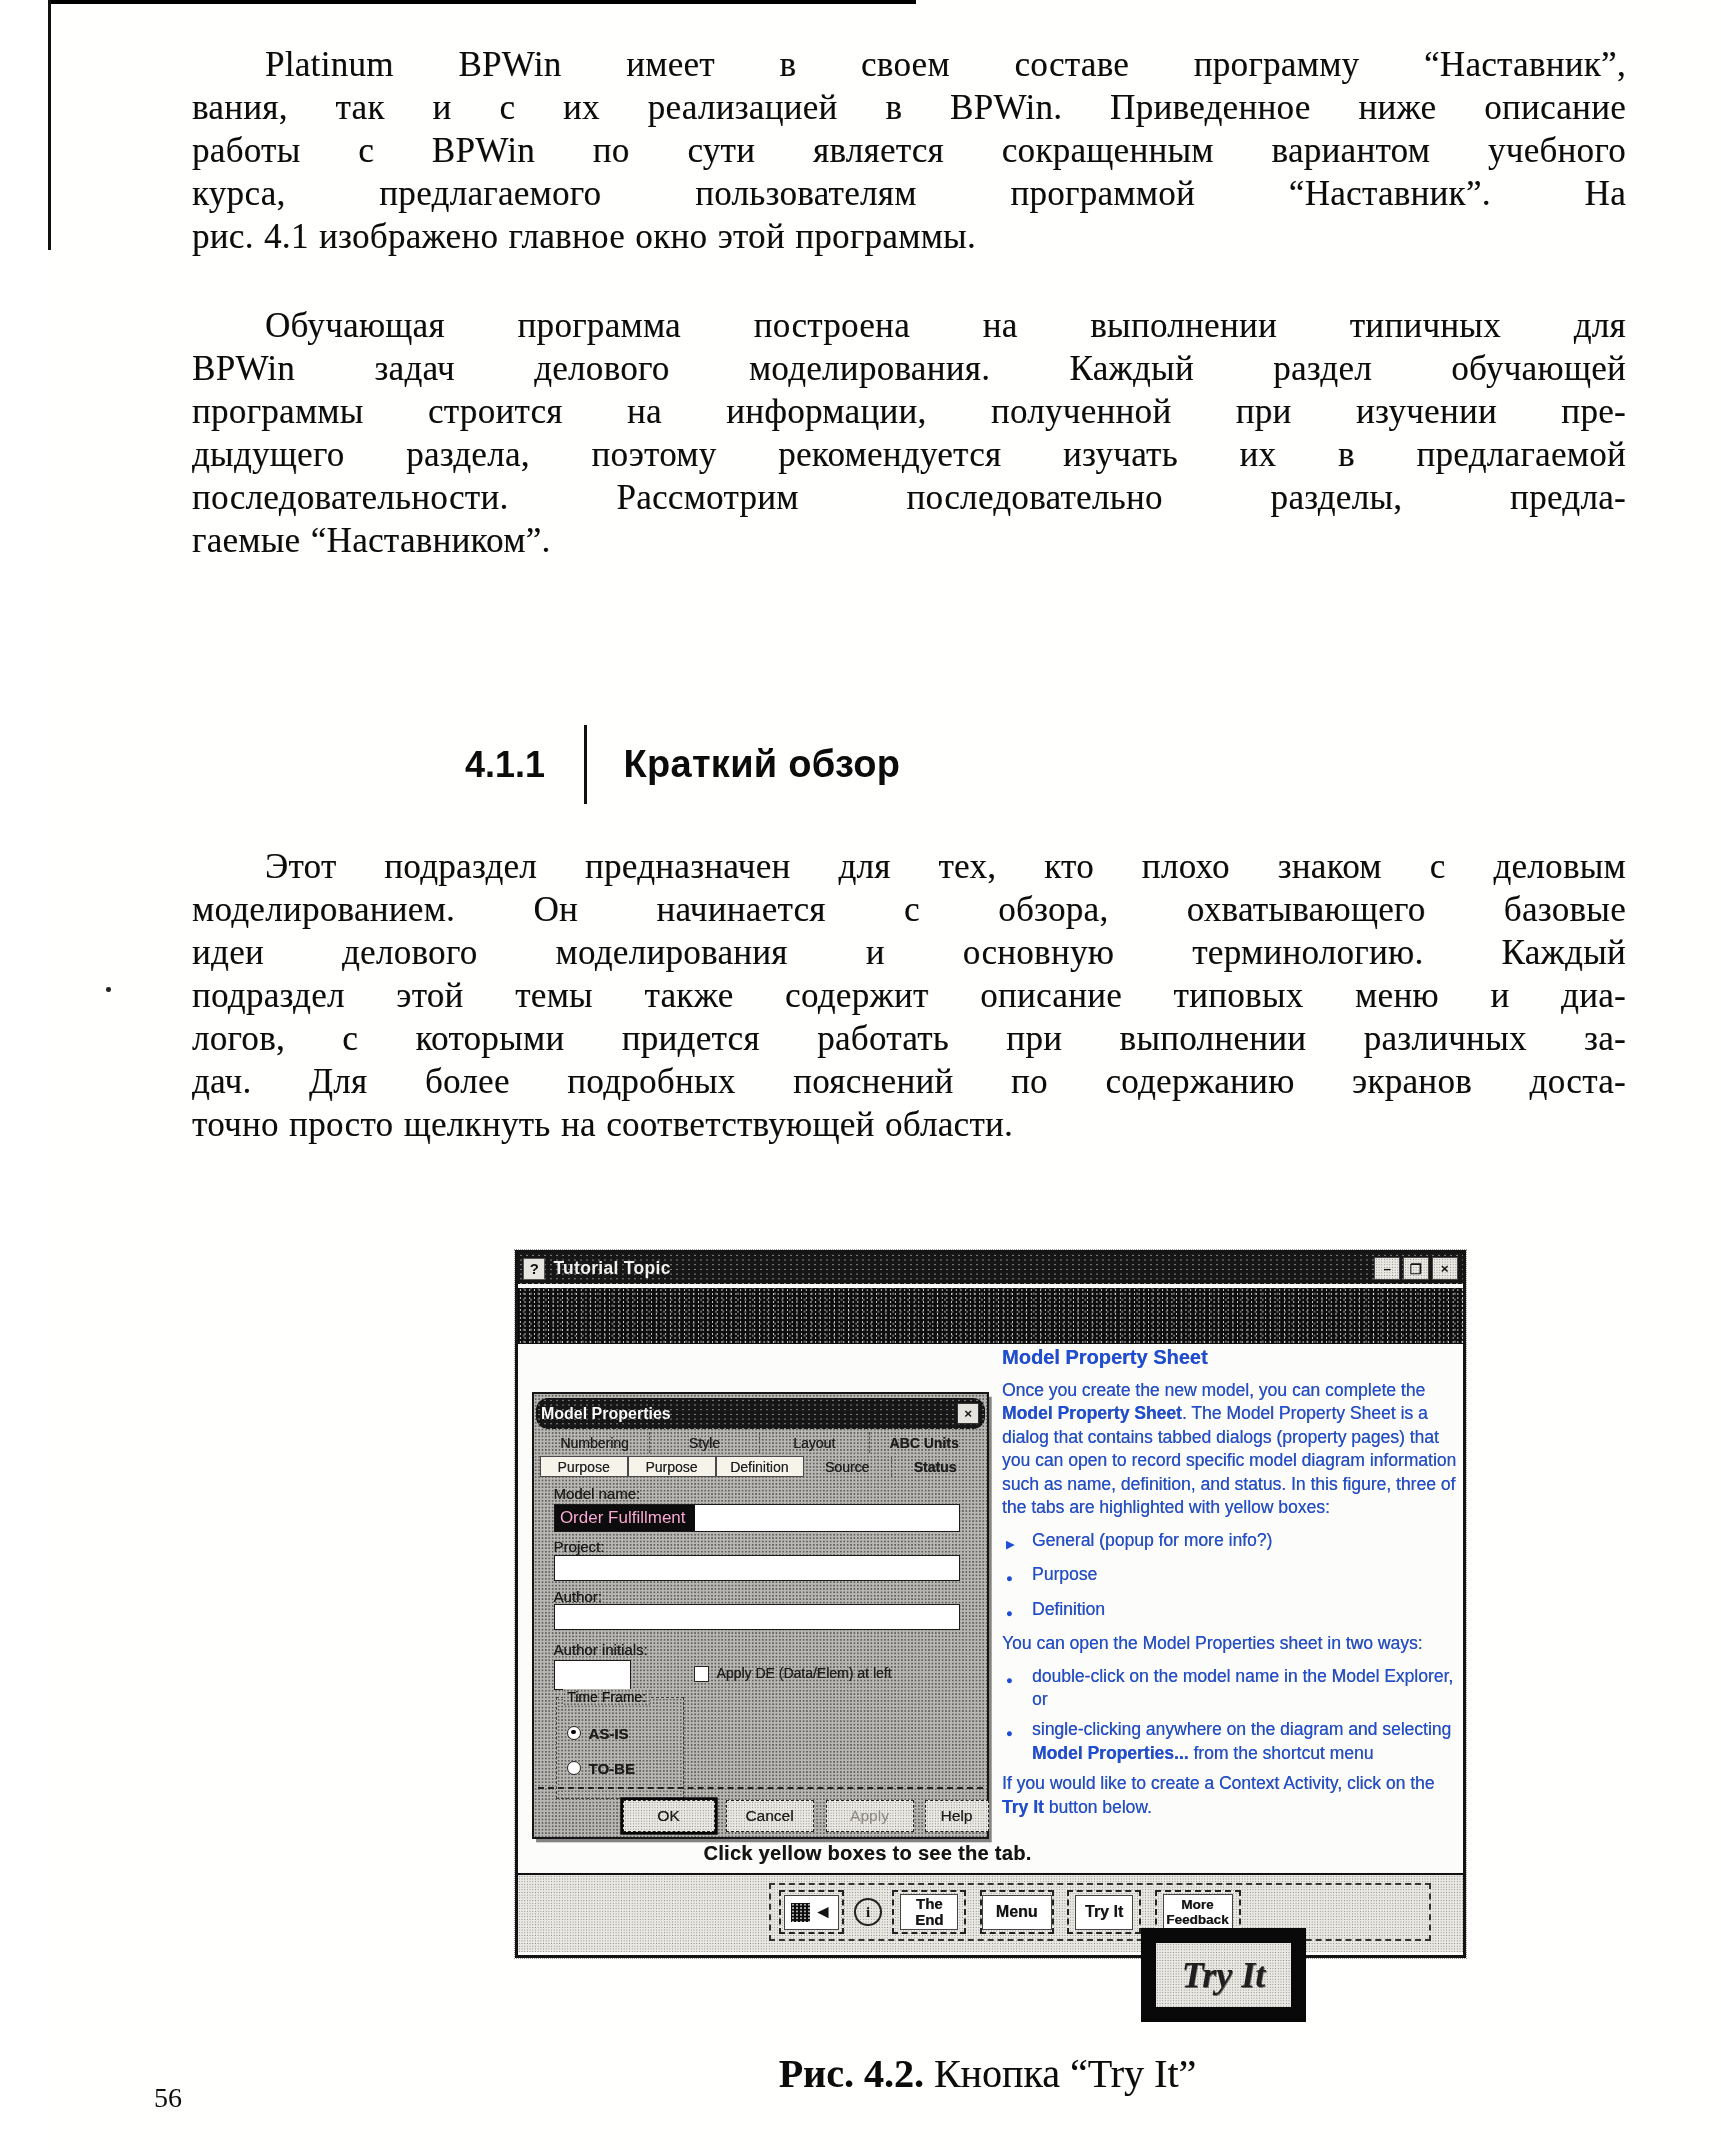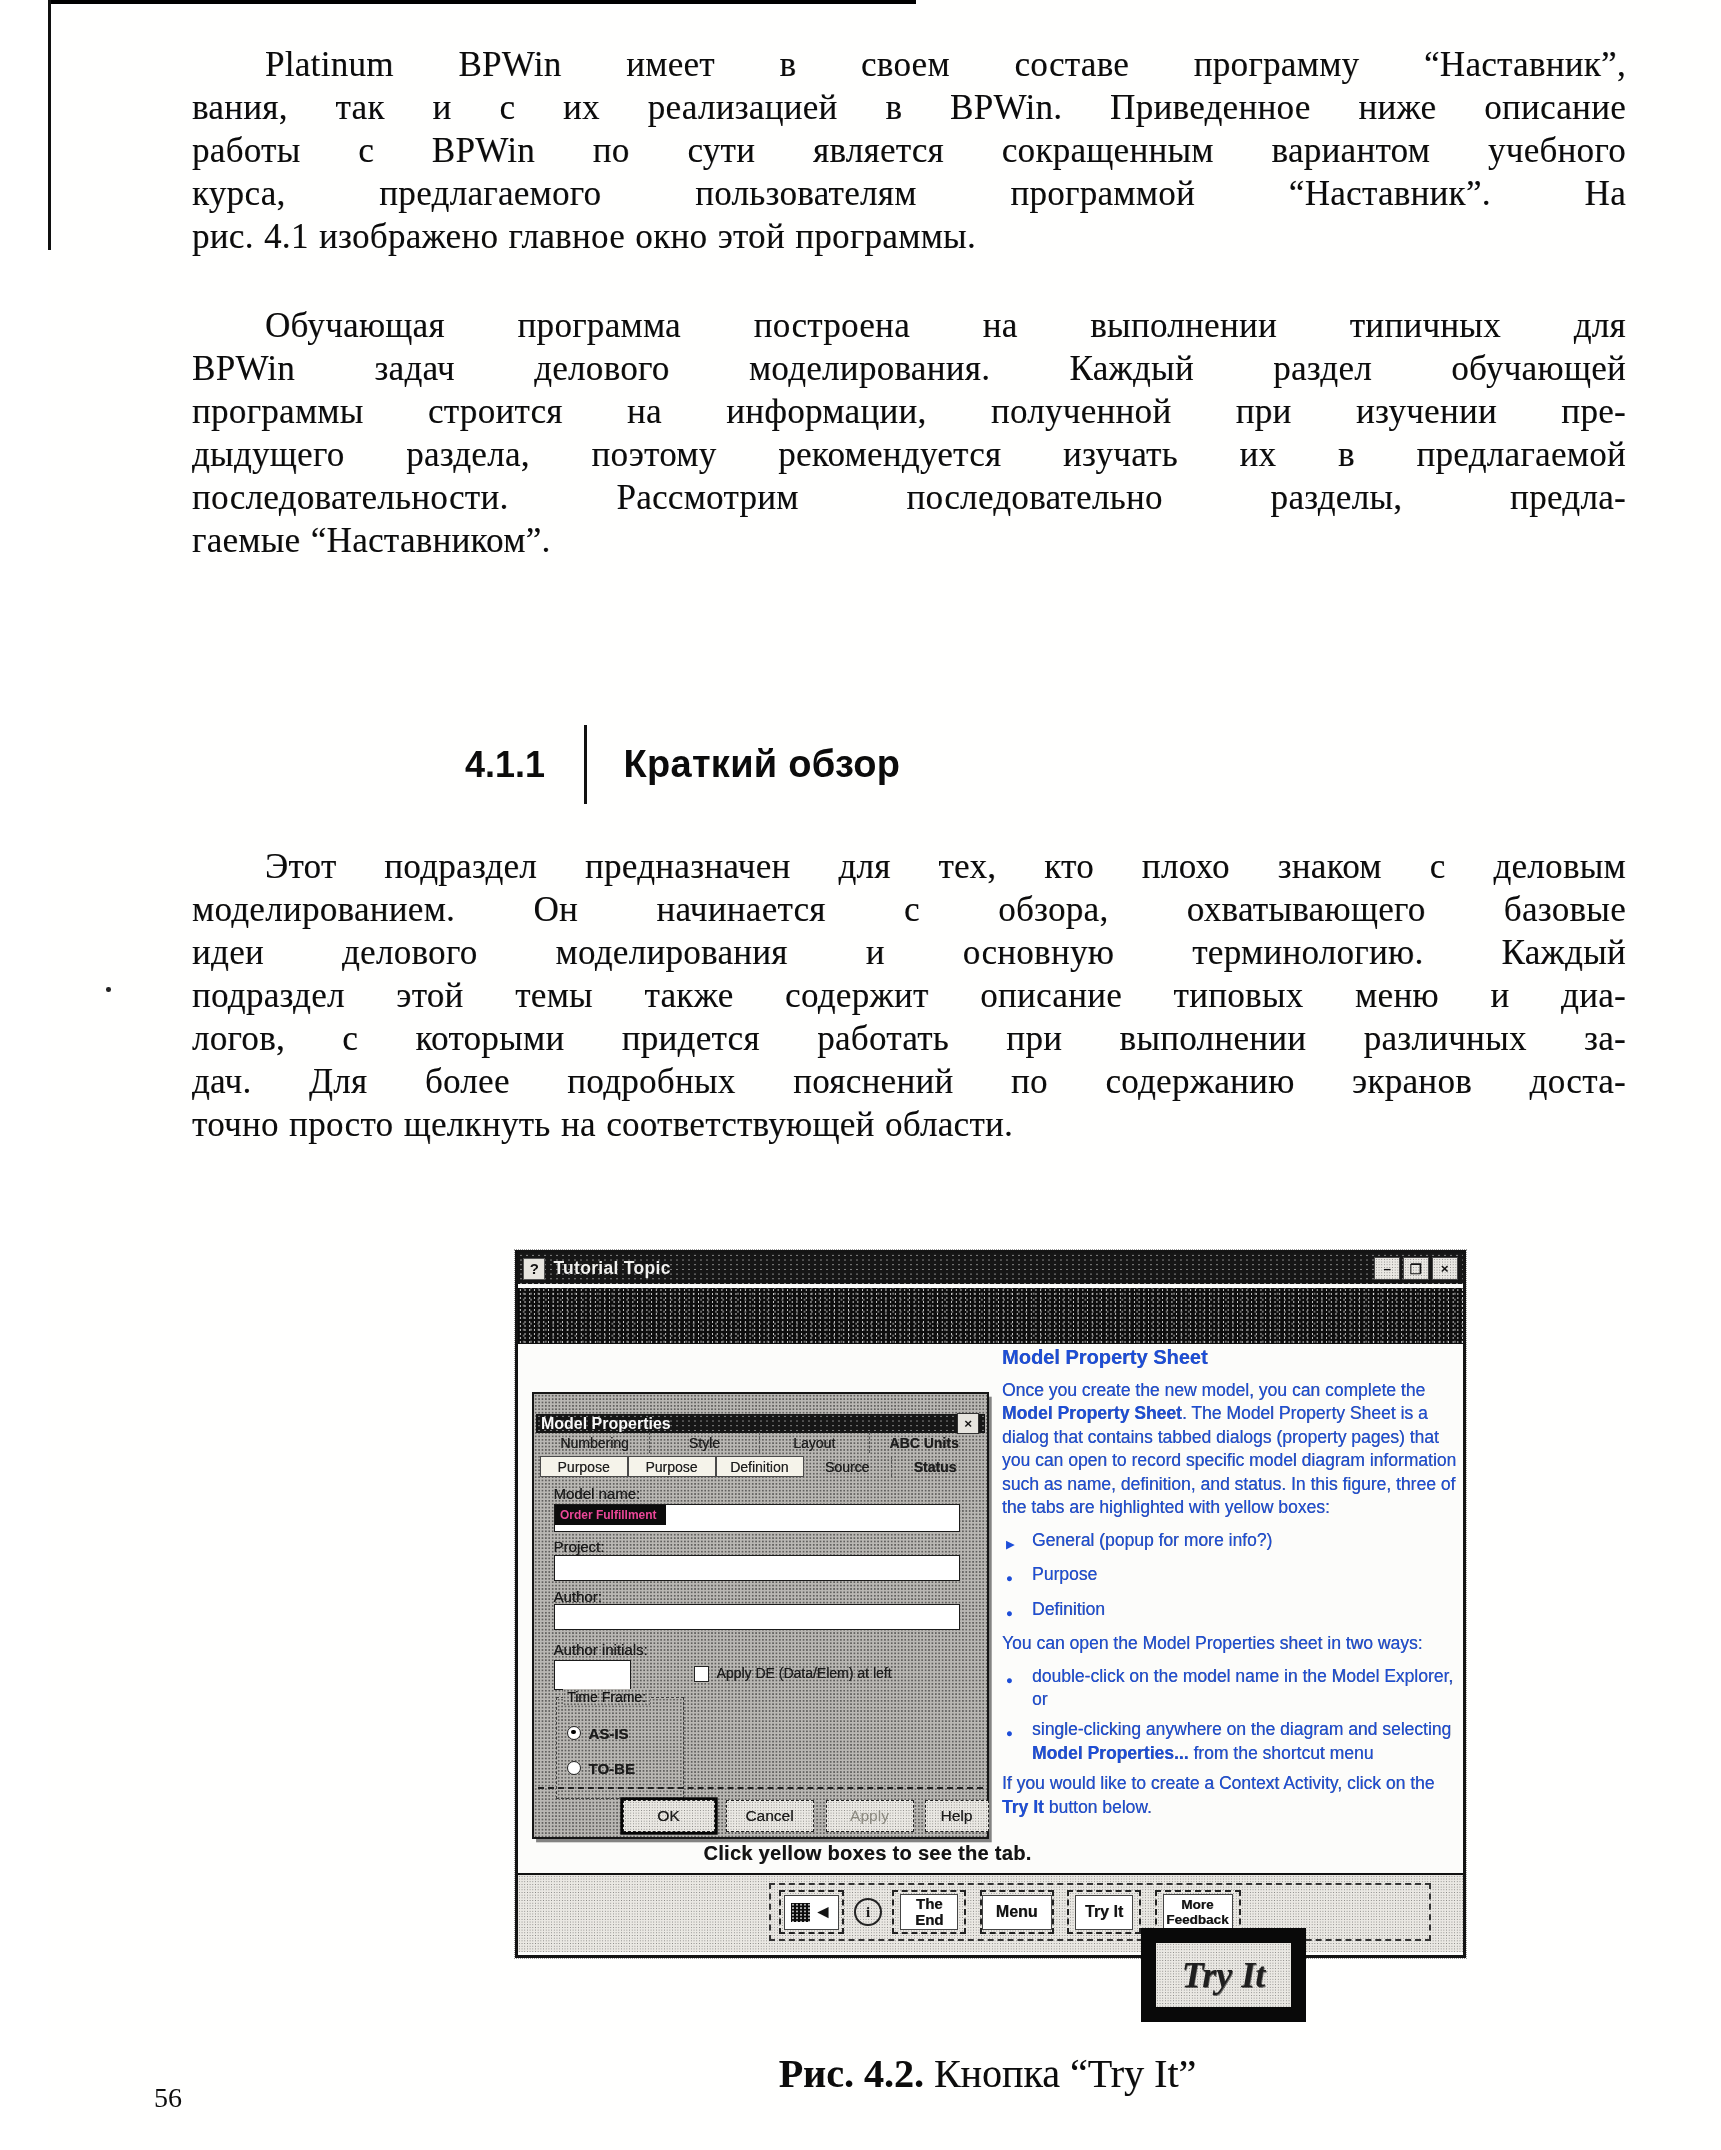--- a/index.html
+++ b/index.html
@@ -62,36 +62,36 @@
             text-shadow:0 0 1.3px #000;flex:1;}
   .tb-btn{width:24px;height:21.5px;border:1.3px solid #444;display:flex;align-items:center;
           justify-content:center;font-size:13.5px;font-weight:bold;color:#111;margin-left:2.7px;}
 
   .banner{position:absolute;left:0;top:35px;width:100%;height:56px;}
 
   
   #dlg{position:absolute;left:13.5px;top:139px;width:457px;height:447px;
        border:2px solid #161616;box-sizing:border-box;
        box-shadow:3.4px 4px 0 -0.7px rgba(10,10,10,.5);}
-  .dlg-title{position:absolute;left:2px;top:20px;right:2px;height:19px;display:flex;
-             align-items:center;padding:0 5.4px;box-sizing:border-box;}
+  .dlg-title{position:absolute;left:2px;top:4px;right:2px;height:31px;display:flex;
+             align-items:center;padding:0 5.4px;box-sizing:border-box;border-radius:12px;}
   .dlg-title-text{color:#fafafa;font-weight:bold;font-size:16px;flex:1;
                   text-shadow:0 0 1.3px #000;}
   .dlg-x{width:20px;height:19px;background:#e6e4de;border:1.3px solid #333;display:flex;
          align-items:center;justify-content:center;font-size:13.5px;font-weight:bold;}
   .tabrow{position:absolute;left:6.7px;right:8px;display:flex;}
   .tab{flex:1;text-align:center;font-size:14px;color:#1d1d1d;padding:2.7px 0 2px;
        border-right:1.3px dashed #555;white-space:nowrap;overflow:hidden;}
   .tab:last-child{border-right:none;font-weight:bold;}
   .tab.hl{background:#f5f3ea;outline:1.3px solid #4a4a4a;outline-offset:-1.3px;}
   .fldlab{position:absolute;left:20px;font-size:15px;color:#191919;}
   .fld{position:absolute;left:20px;width:406px;background:#fff;
        border:1.3px solid #1a1a1a;box-sizing:border-box;}
-  .selname{display:inline-block;background:#0c0c0c;color:#ec4899;font-weight:bold;
-           font-size:12px;padding:2.7px 9.4px 3.4px 5.4px;}
+  .selname{display:inline-block;background:#0c0c0c;color:#f9a8d4;font-weight:normal;
+           font-size:17px;padding:2.7px 9.4px 3.4px 5.4px;}
   .chk{position:absolute;width:13.5px;height:13.5px;background:#fff;border:1.3px solid #222;}
   .chklab{position:absolute;font-size:14px;color:#1c1c1c;}
   .grp{position:absolute;left:22px;top:303px;width:126px;height:100px;
        border:1.3px dashed #3a3a3a;}
   .grplab{position:absolute;left:6.7px;top:-9.4px;background:inherit;font-size:14px;
           padding:0 4px;background-color:#dedcd6;}
   .radio{position:absolute;left:10.8px;width:12px;height:12px;border:1.3px solid #222;
          border-radius:50%;background:#fff;}
   .radio.sel::after{content:"";position:absolute;left:2.7px;top:2.7px;width:4.7px;height:4.7px;
          background:#000;border-radius:50%;}

